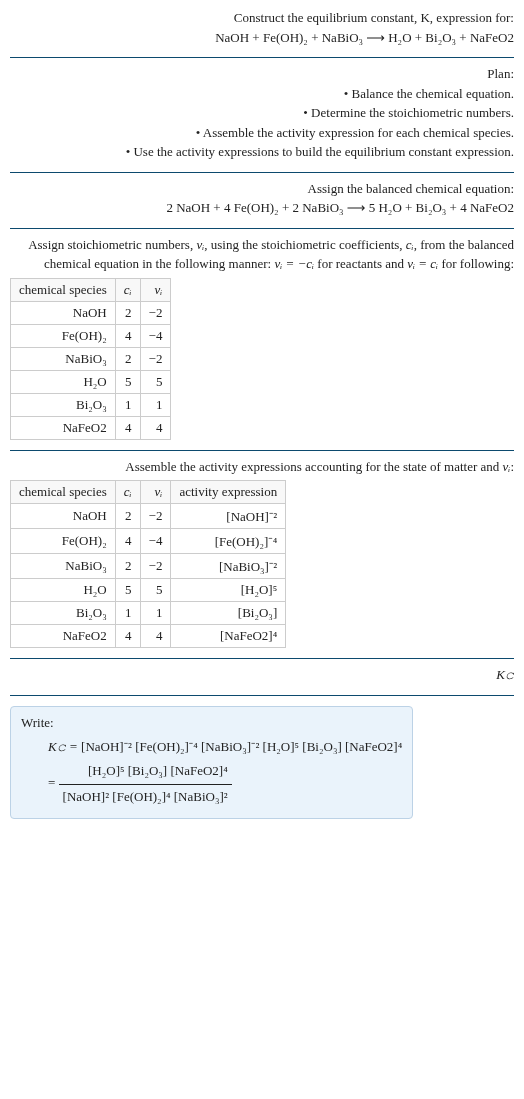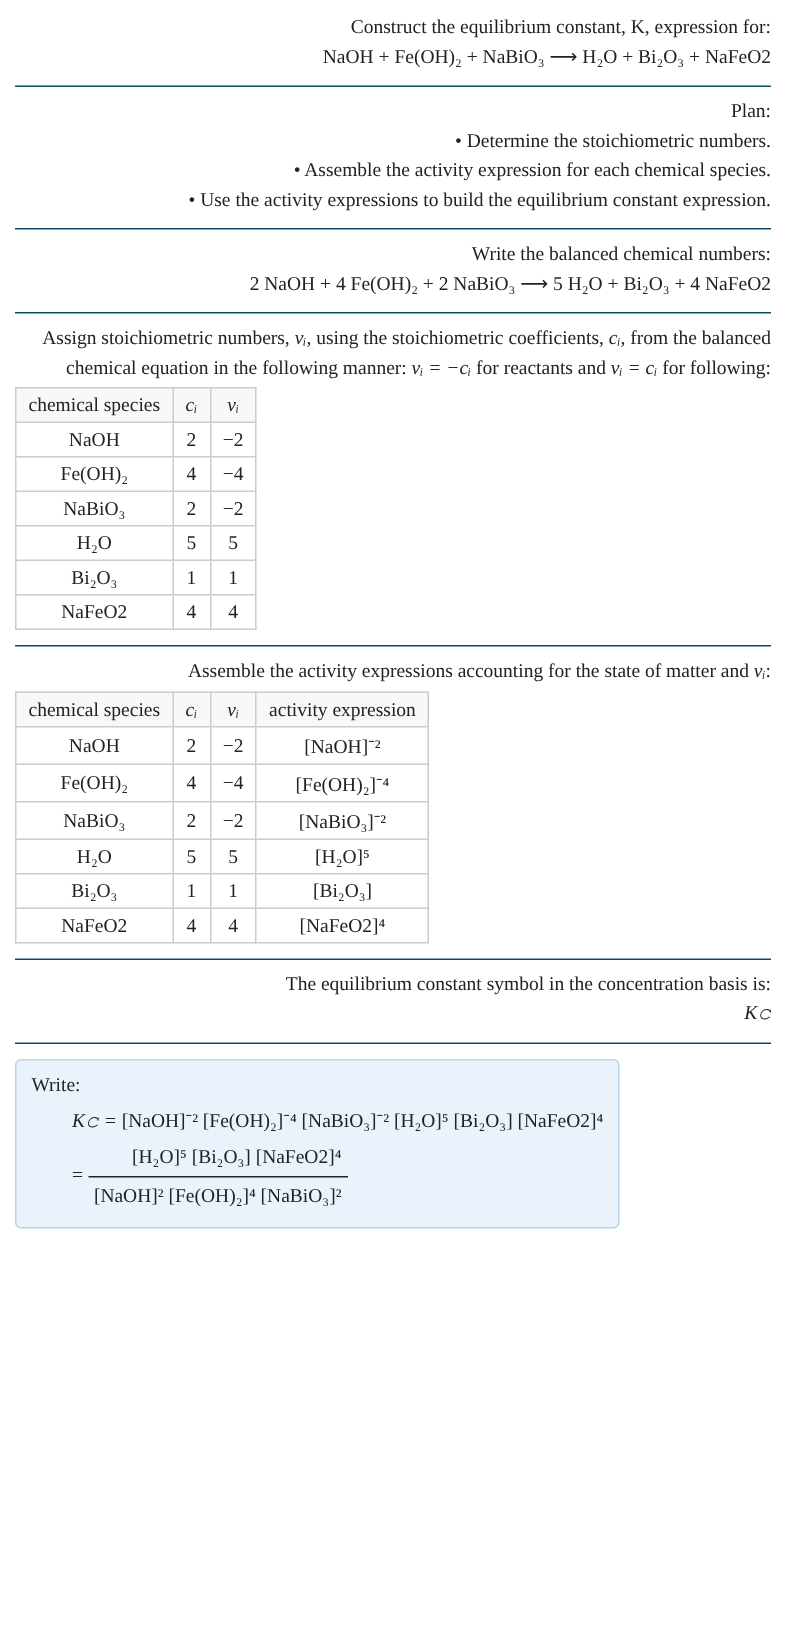--- a/index.html
+++ b/index.html
@@ -21,21 +21,21 @@
     padding-top: 0;
   }
   .line { line-height: 1.5; text-align: right; }
   table.data {
     border-collapse: collapse;
     margin-top: 4px;
   }
   table.data th, table.data td {
     border: 1px solid #ccc;
     padding: 3px 8px;
-    text-align: center;
+    text-align: right;
     font-weight: normal;
     background: #fff;
   }
   table.data th {
     background: #f8f8f8;
   }
   .italic { font-style: italic; }
   .answer-box {
     background: #eaf3fb;
     border: 1px solid #bcd2e6;
@@ -65,27 +65,28 @@
 </head>
 <body>
 
 <div class="section first">
   <div class="line">Construct the equilibrium constant, K, expression for:</div>
   <div class="line">NaOH + Fe(OH)₂ + NaBiO₃ ⟶ H₂O + Bi₂O₃ + NaFeO2</div>
 </div>
 
 <div class="section">
   <div class="line">Plan:</div>
+  <div class="line">• Balance the chemical equation.</div>
   <div class="line">• Determine the stoichiometric numbers.</div>
   <div class="line">• Assemble the activity expression for each chemical species.</div>
   <div class="line">• Use the activity expressions to build the equilibrium constant expression.</div>
 </div>
 
 <div class="section">
-  <div class="line">Write the balanced chemical numbers:</div>
+  <div class="line">Assign the balanced chemical equation:</div>
   <div class="line">2 NaOH + 4 Fe(OH)₂ + 2 NaBiO₃ ⟶ 5 H₂O + Bi₂O₃ + 4 NaFeO2</div>
 </div>
 
 <div class="section">
   <div class="line">
     <span>Assign stoichiometric numbers, </span><span class="italic">νᵢ</span><span>, using the stoichiometric coefficients, </span><span class="italic">cᵢ</span><span>, from the balanced chemical equation in the following manner: </span><span class="italic">νᵢ = −cᵢ</span><span> for reactants and </span><span class="italic">νᵢ = cᵢ</span><span> for following:</span>
   </div>
   <table class="data">
     <tbody>
         <tr>
@@ -173,21 +174,20 @@
           <td>NaFeO2</td>
           <td>4</td>
           <td>4</td>
           <td>[NaFeO2]⁴</td>
         </tr>
   </tbody>
     </table>
 </div>
 
 <div class="section">
-  <div class="line">The equilibrium constant symbol in the concentration basis is:</div>
   <div class="line italic">K𝚌</div>
 </div>
 
 <div class="section">
   <div class="answer-box">
     <div class="answer-label">Write:</div>
     <div class="eq-indent">
       <span class="italic">K𝚌 = </span><span>[NaOH]⁻² [Fe(OH)₂]⁻⁴ [NaBiO₃]⁻² [H₂O]⁵ [Bi₂O₃] [NaFeO2]⁴</span><br>
       <span>  = </span>
       <span class="frac">

